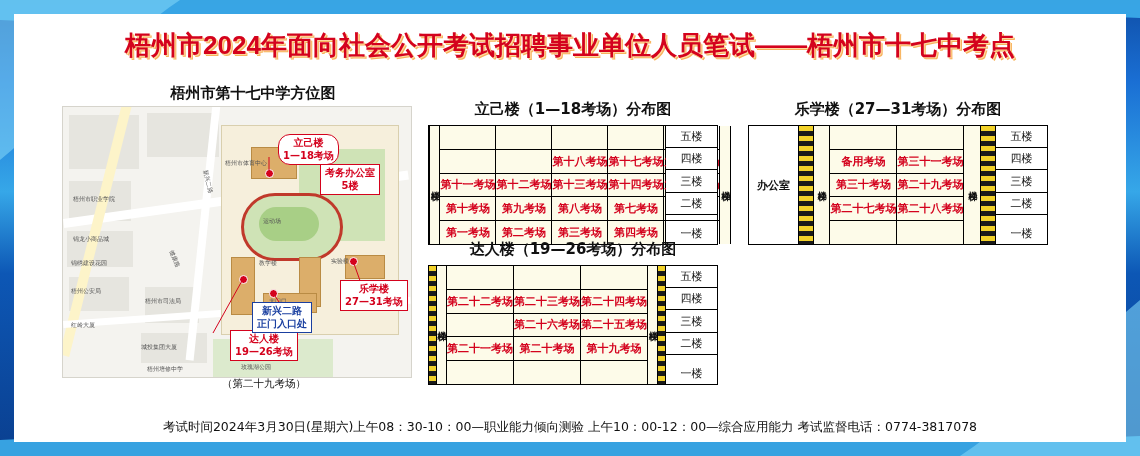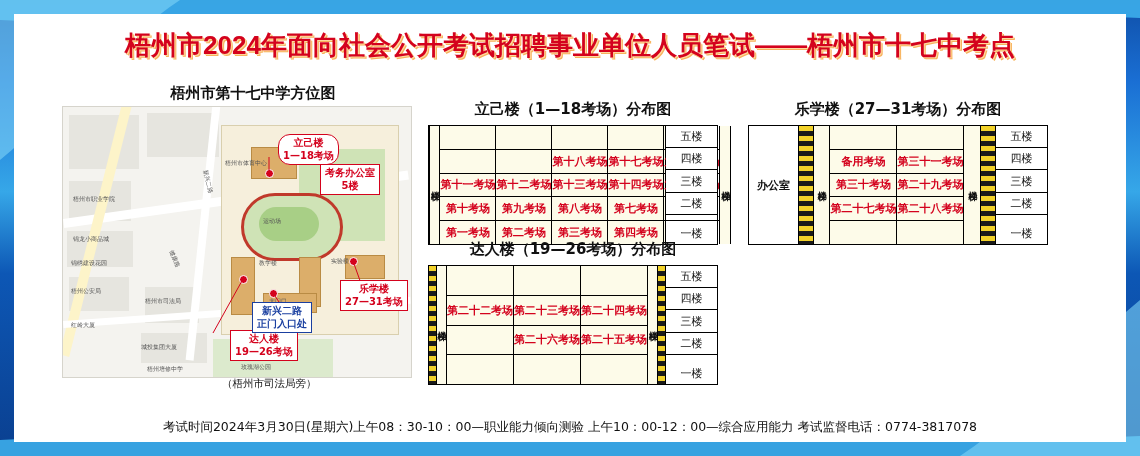--- a/index.html
+++ b/index.html
@@ -219,21 +219,21 @@
     <div class="callout" style="left:190px;top:246px;">
       <div>达人楼</div>
       <div>19—26考场</div>
     </div>
     <div class="callout blue" style="left:212px;top:218px;">
       <div>新兴二路</div>
       <div>正门入口处</div>
     </div>
 
     <div class="addr">
-      <div>（梧州市司法局旁）</div>
+      <div>（第二十九考场）</div>
     </div>
   </div>
 
   <div class="grid-wrap" style="left:428px;top:100px;width:290px;">
     <div class="panel-title">立己楼（1—18考场）分布图</div>
     <div style="display:flex;">
       <div class="bldg" style="width:236px;height:118px;">
         <div class="zebra"></div>
         <div class="stair">
             <span>楼梯</span>
@@ -354,20 +354,25 @@
             <div class="cell">第二十二考场</div>
             <div class="cell">第二十三考场</div>
             <div class="cell">第二十四考场</div>
           </div>
           <div class="rowline">
             <div class="cell empty"></div>
             <div class="cell">第二十六考场</div>
             <div class="cell">第二十五考场</div>
           </div>
           <div class="rowline">
+            <div class="cell">第二十一考场</div>
+            <div class="cell">第二十考场</div>
+            <div class="cell">第十九考场</div>
+          </div>
+          <div class="rowline">
             <div class="cell empty"></div>
             <div class="cell empty"></div>
             <div class="cell empty"></div>
           </div>
         </div>
         <div class="stair right">
             <span>楼梯</span>
           </div>
         <div class="zebra right"></div>
       </div>

